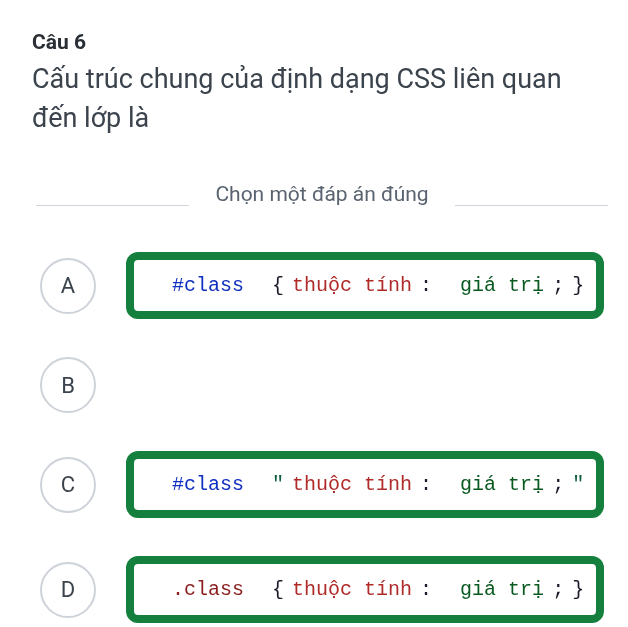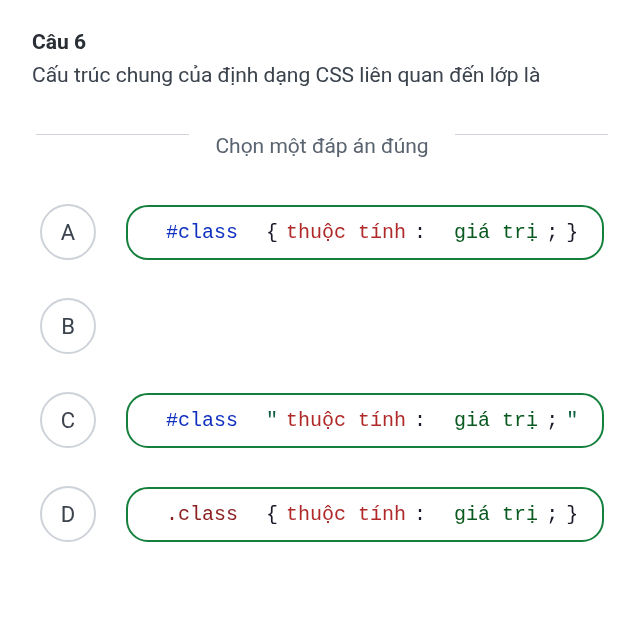--- a/index.html
+++ b/index.html
@@ -10,28 +10,28 @@
     padding: 18px 20px 30px 20px;
     color: #333a42;
   }
   .question-number {
     font-weight: 700;
     font-size: 21px;
     color: #2a2f36;
     margin-bottom: 6px;
   }
   .question-text {
-    font-size: 21px;
+    font-size: 27px;
     color: #3b434d;
     line-height: 1.45;
     margin-bottom: 40px;
   }
   .instruction-row {
     display: flex;
-    align-items: flex-start;
+    align-items: flex-end;
     margin-bottom: 34px;
   }
   .instruction-row .line {
     flex: 1;
     height: 1px;
     background: #cfd4da;
   }
   .instruction-row .label {
     padding: 0 18px;
     font-size: 21px;
@@ -56,22 +56,22 @@
     display: flex;
     align-items: center;
     justify-content: center;
     font-size: 22px;
     color: #3b434d;
     flex-shrink: 0;
     background: #fff;
   }
   .answer-box {
     flex: 1;
-    border: 2px solid #15803d;
-    border-radius: 22px;
+    border: 8px solid #15803d;
+    border-radius: 12px;
     padding: 14px 34px;
     background: #fff;
     font-family: "Courier New", Courier, monospace;
     font-size: 20px;
     white-space: nowrap;
     overflow: hidden;
   }
   .tok-sel   { color: #8a1e1e; }
   .tok-brace { color: #1a1a2a; }
   .tok-prop  { color: #b02a2a; }

